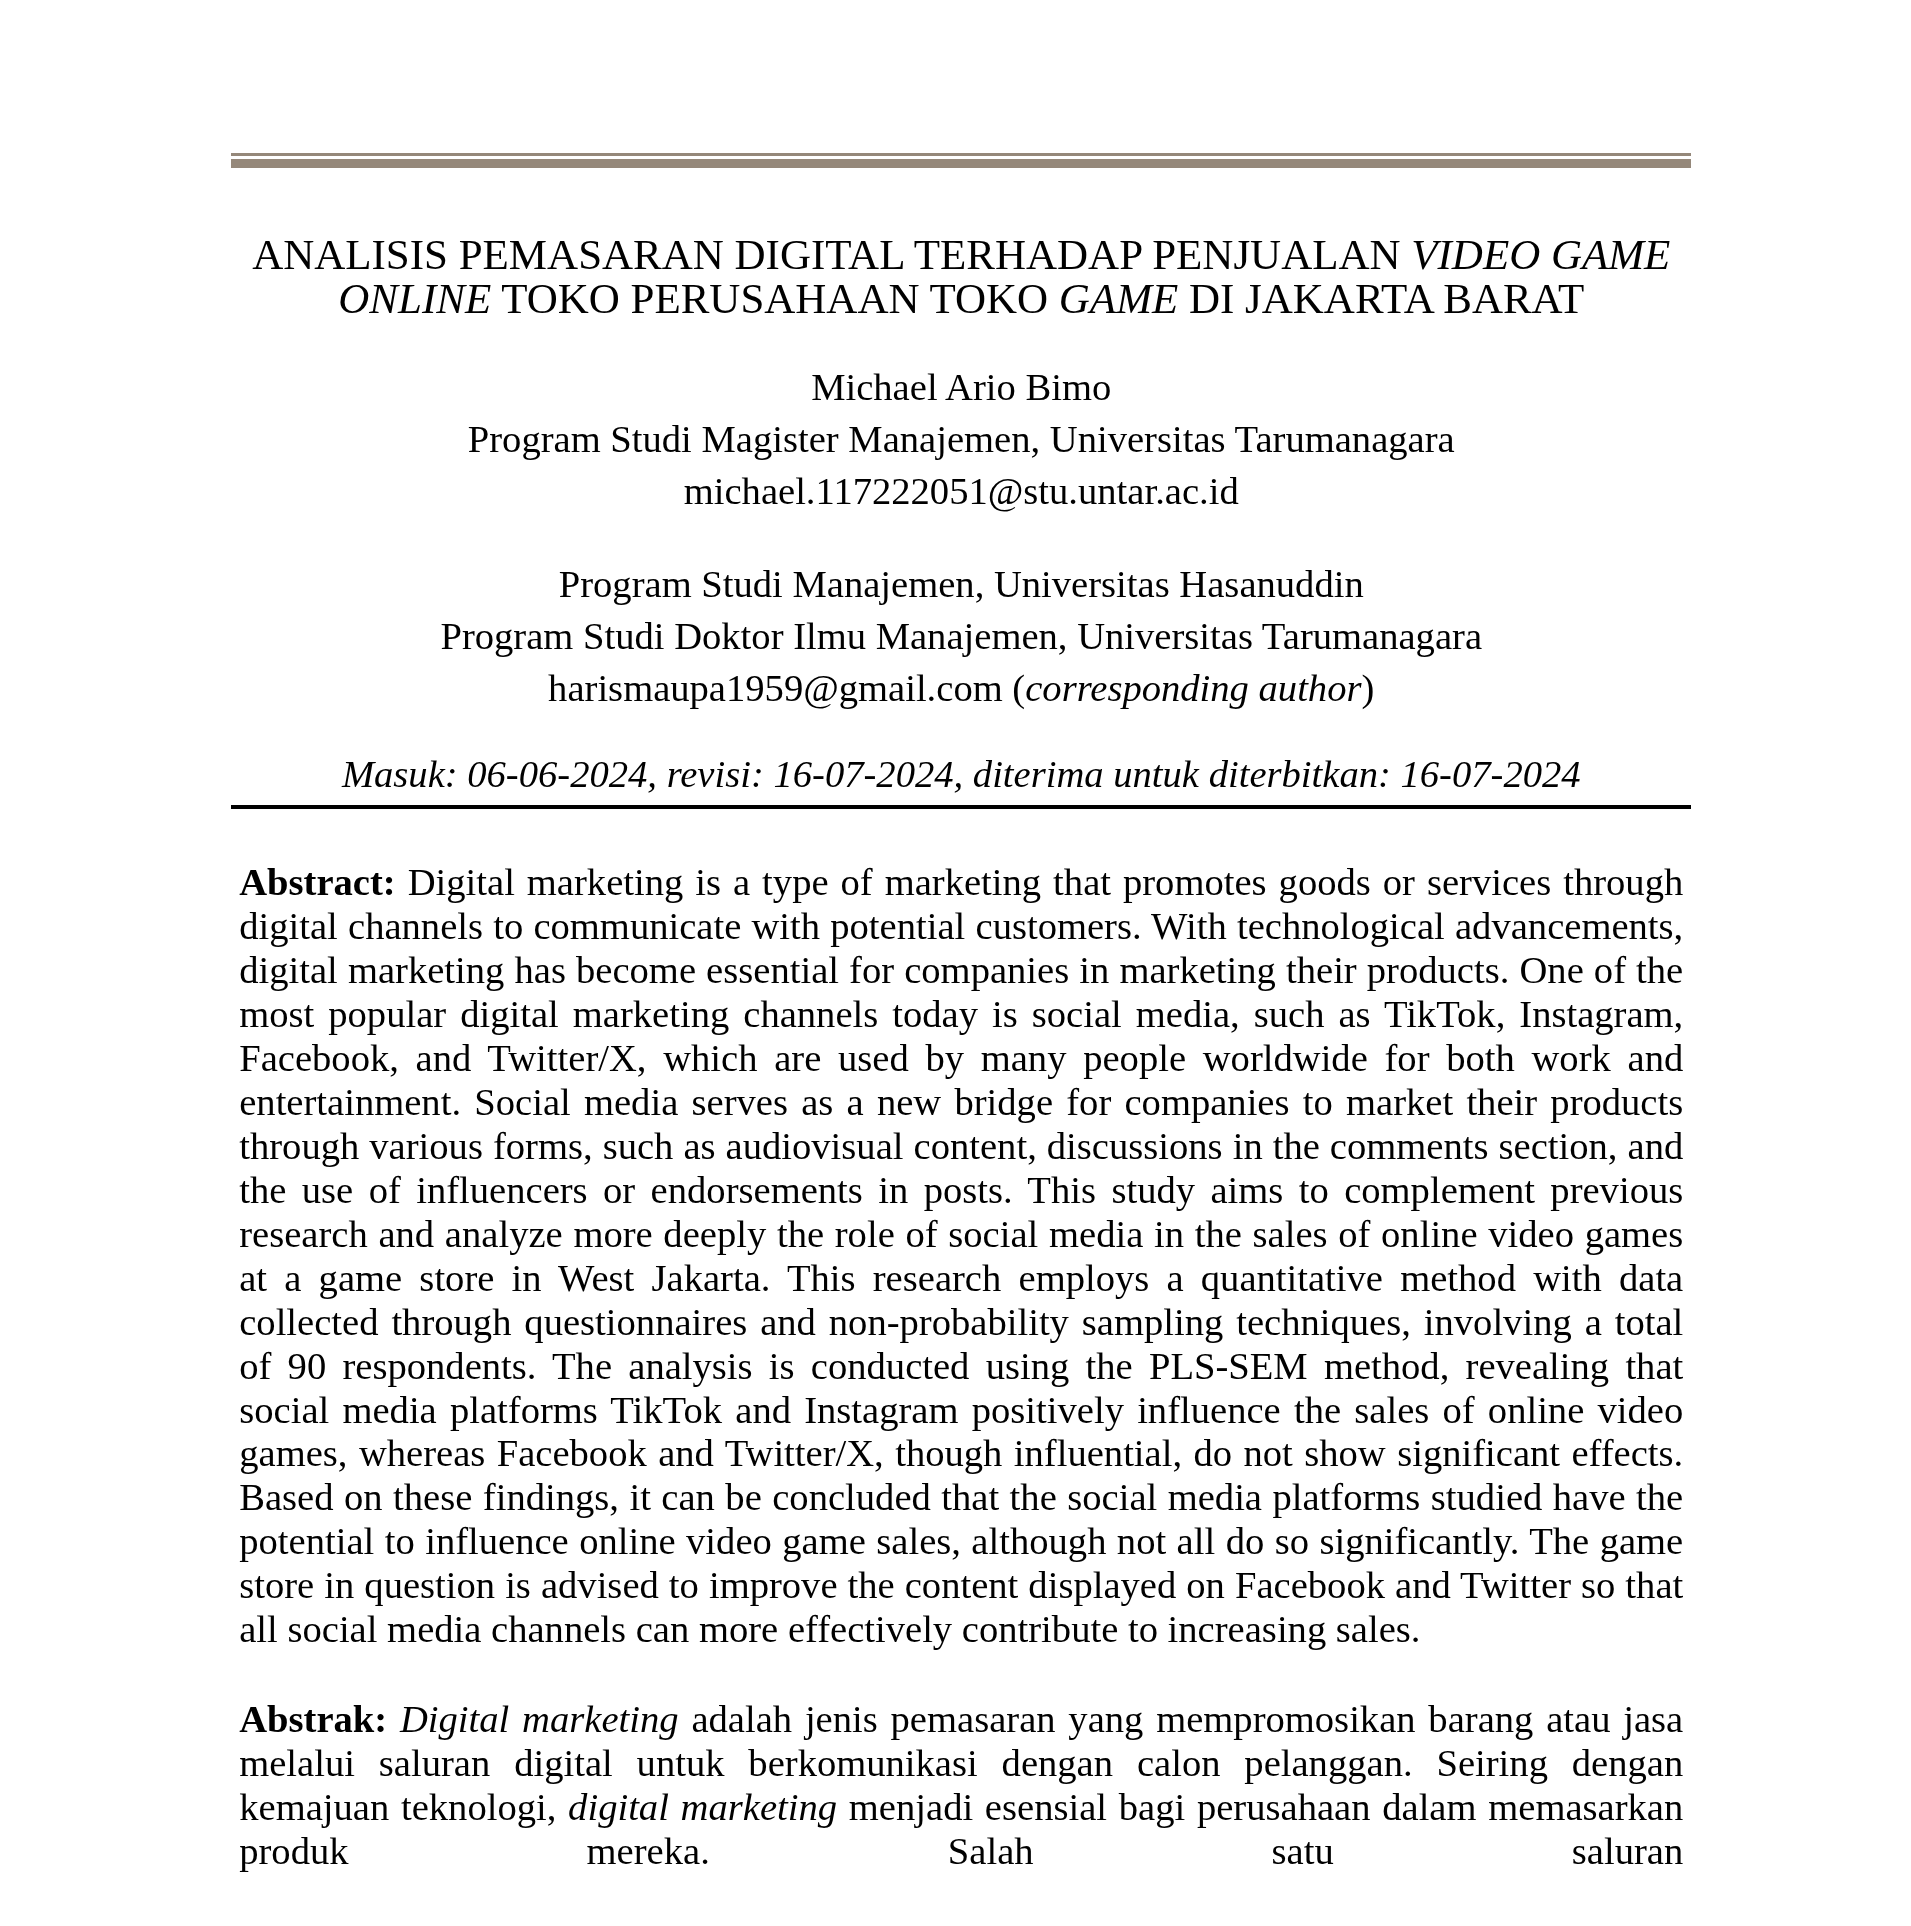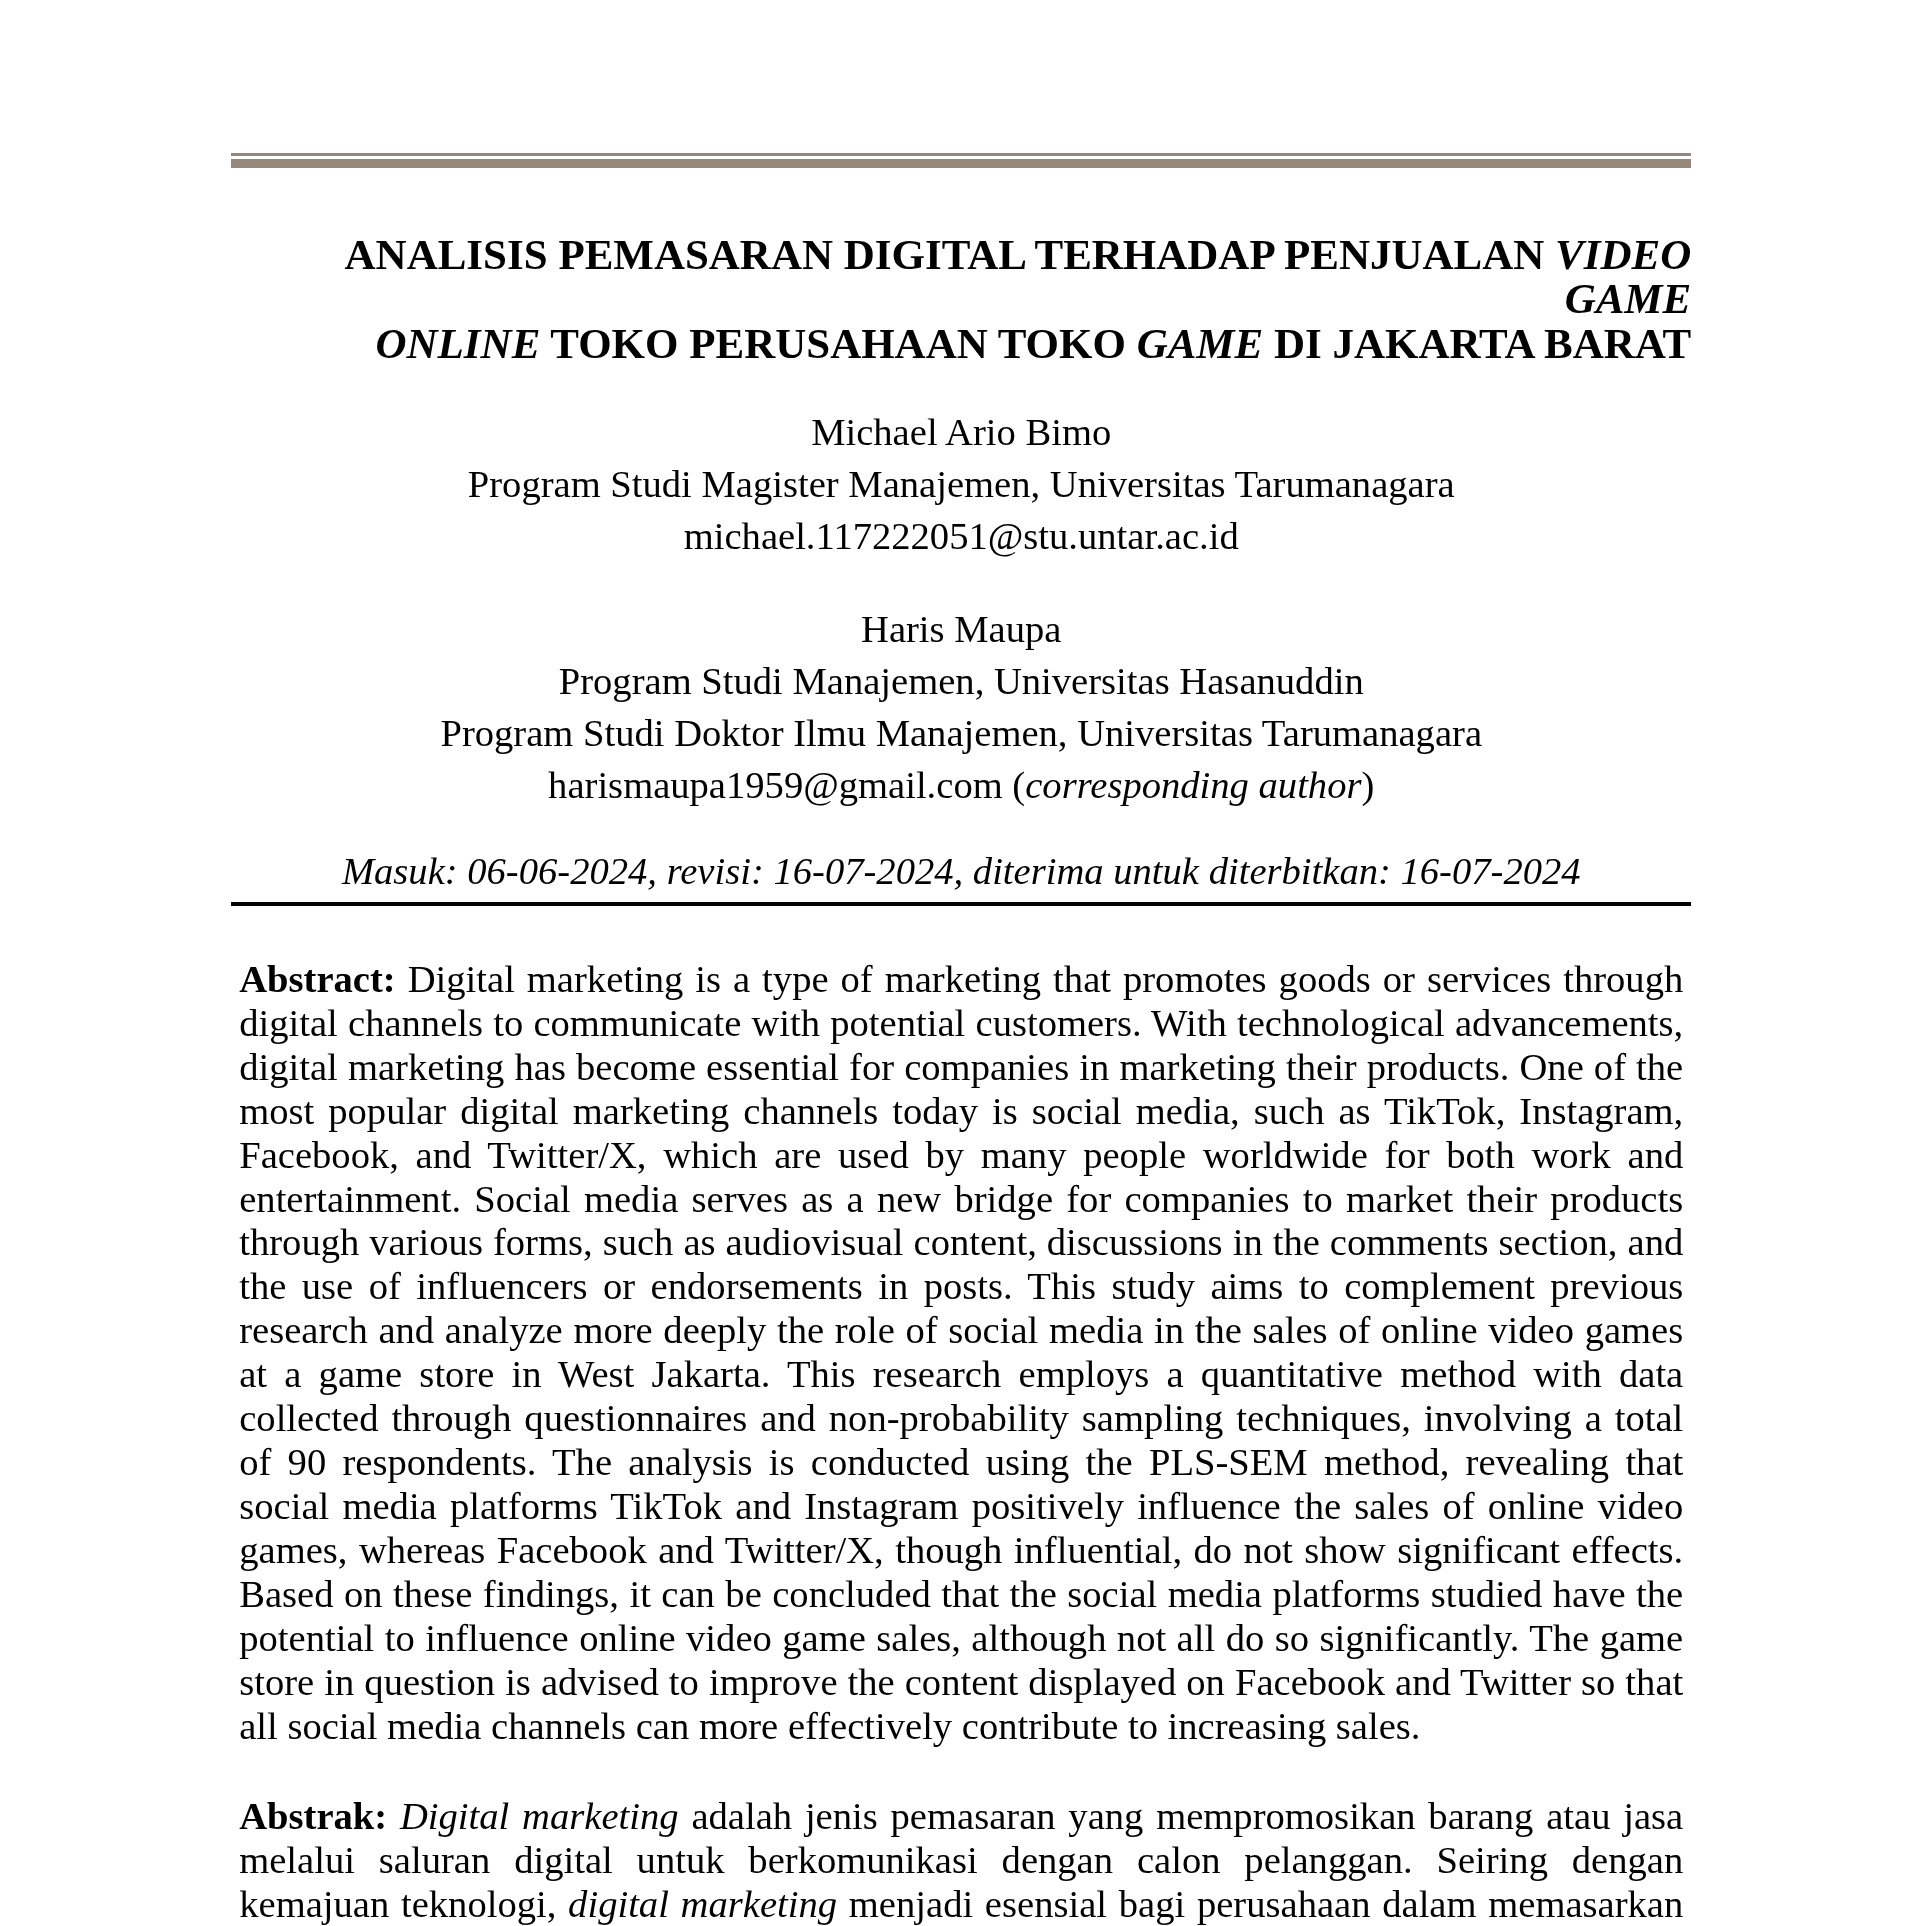--- a/index.html
+++ b/index.html
@@ -15,22 +15,22 @@
     overflow: hidden;
   }
   .bar { width: 100%; }
   .bar-thin  { margin-top: 8vw;   height: 0.18vw; }
   .bar-thick { margin-top: 0.13vw; height: 0.46vw; }
 
   .title {
     margin: 3.4vw 0 0 0;
     font-size: 2.25vw;
     line-height: 2.34vw;
-    font-weight: bold;
-    text-align: right;
+    font-weight: normal;
+    text-align: center;
   }
   .title .tline { display: block; }
 
   p { margin: 8px; }
   .centerline {
     font-size: 2.02vw;
     line-height: 2.3vw;
     text-align: center;
   }
   .author-block-1 { margin-top: 2.3vw; }
@@ -75,21 +75,20 @@
     <span class="tline"><span class="it">ONLINE</span><span> TOKO PERUSAHAAN TOKO </span><span class="it">GAME</span><span> DI JAKARTA BARAT</span></span>
   </h1>
 
   <div class="author-block-1">
     <p class="centerline">Michael Ario Bimo</p>
     <p class="centerline">Program Studi Magister Manajemen, Universitas Tarumanagara</p>
     <p class="centerline">michael.117222051@stu.untar.ac.id</p>
   </div>
 
   <div class="author-block-2">
-    <p class="centerline">Haris Maupa</p>
     <p class="centerline">Program Studi Manajemen, Universitas Hasanuddin</p>
     <p class="centerline">Program Studi Doktor Ilmu Manajemen, Universitas Tarumanagara</p>
     <p class="centerline"><span>harismaupa1959@gmail.com (</span><span class="it">corresponding author</span><span>)</span></p>
   </div>
 
   <p class="submission"><span class="it">Masuk: 06-06-2024, revisi: 16-07-2024, diterima untuk diterbitkan: 16-07-2024</span></p>
   <div class="midrule"></div>
 
   <p class="para abstract"><span class="bd">Abstract:</span><span> Digital marketing is a type of marketing that promotes goods or services through digital channels to communicate with potential customers. With technological advancements, digital marketing has become essential for companies in marketing their products. One of the most popular digital marketing channels today is social media, such as TikTok, Instagram, Facebook, and Twitter/X, which are used by many people worldwide for both work and entertainment. Social media serves as a new bridge for companies to market their products through various forms, such as audiovisual content, discussions in the comments section, and the use of influencers or endorsements in posts. This study aims to complement previous research and analyze more deeply the role of social media in the sales of online video games at a game store in West Jakarta. This research employs a quantitative method with data collected through questionnaires and non-probability sampling techniques, involving a total of 90 respondents. The analysis is conducted using the PLS-SEM method, revealing that social media platforms TikTok and Instagram positively influence the sales of online video games, whereas Facebook and Twitter/X, though influential, do not show significant effects. Based on these findings, it can be concluded that the social media platforms studied have the potential to influence online video game sales, although not all do so significantly. The game store in question is advised to improve the content displayed on Facebook and Twitter so that all social media channels can more effectively contribute to increasing sales.</span></p>
 

